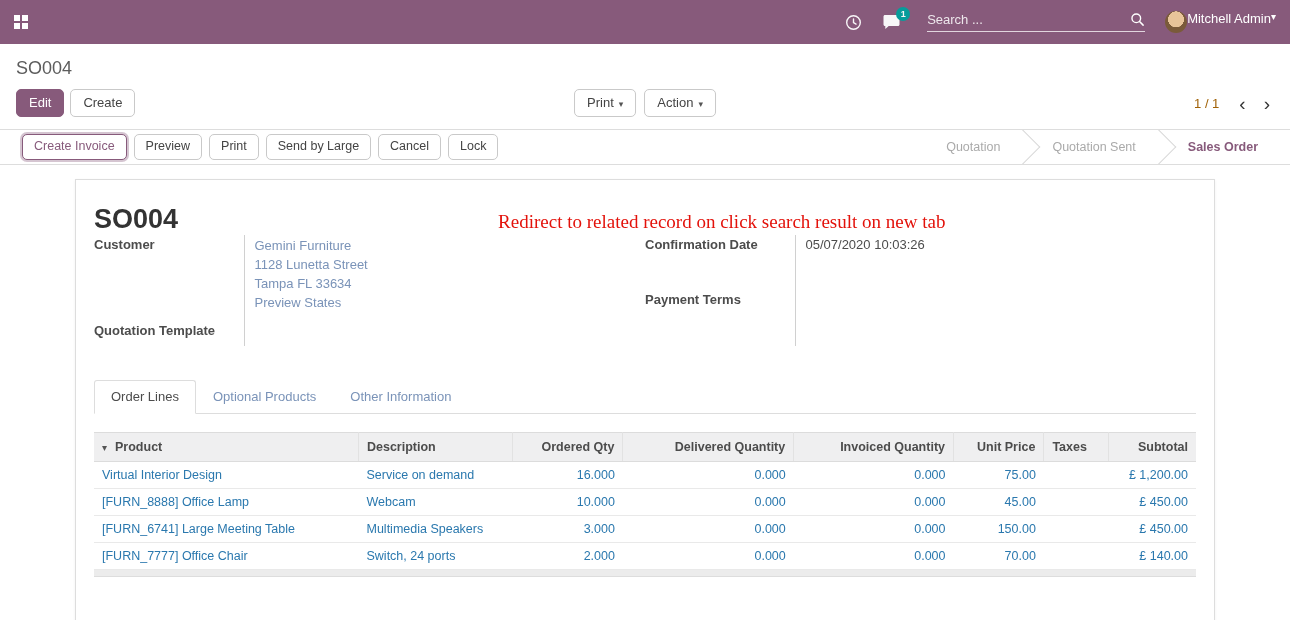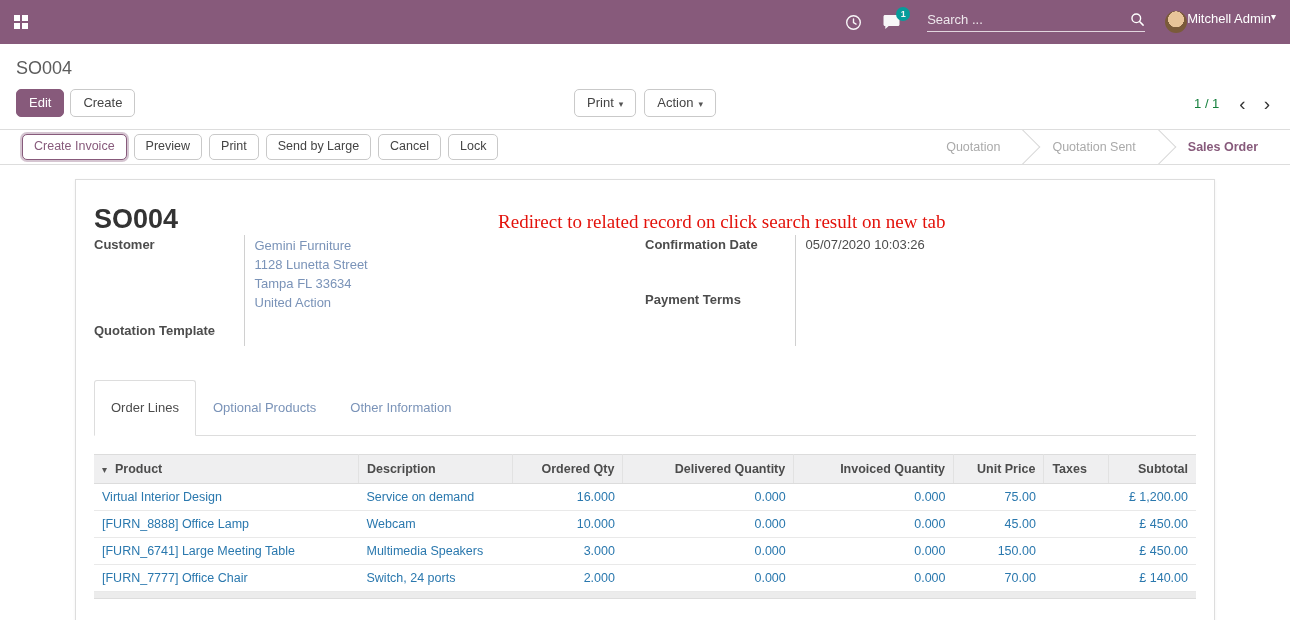--- a/index.html
+++ b/index.html
@@ -39,21 +39,21 @@
 
   
   .control-panel{position:relative;display:flex;align-items:center;padding:6px 16px 12px;}
   .btn{font-family:inherit;font-size:13px;padding:4px 12px;border-radius:5px;border:1px solid #c9c9c9;
     background:#fff;color:#444;cursor:pointer;line-height:1.4;}
   .btn-primary{background:var(--primary);border-color:var(--primary);color:#fff;}
   .cp-left{display:flex;gap:6px;}
   .cp-center{position:absolute;left:50%;transform:translateX(-50%);display:flex;gap:8px;}
   .btn .dd-caret{font-size:9px;margin-left:5px;color:#555;}
   .cp-right{margin-left:auto;display:flex;align-items:center;gap:10px;}
-  .pager-value{font-size:13px;color:#15803d;margin-right:6px;}
+  .pager-value{font-size:13px;color:#a16207;margin-right:6px;}
   .pager-btn{background:none;border:none;font-size:19px;color:#333;cursor:pointer;padding:0 4px;line-height:1;}
 
   
   .statusbar{display:flex;align-items:stretch;justify-content:space-between;height:36px;
     border-top:1px solid #ddd;border-bottom:1px solid #ddd;background:#fff;}
   .sb-buttons{display:flex;align-items:center;gap:7px;padding-left:22px;}
   .sb-buttons .btn{padding:3px 11px;font-size:12.5px;}
   .sb-highlight{border-color:var(--primary);color:var(--primary);
     box-shadow:0 0 0 2px rgba(135,90,123,.35);}
   .sb-states{display:flex;align-items:stretch;overflow:hidden;padding-right:6px;}
@@ -75,21 +75,21 @@
   .o-row{display:table-row;}
   .o-label{display:table-cell;width:150px;font-weight:bold;color:#4c4c4c;
     padding:2px 10px 8px 0;vertical-align:top;font-size:13px;}
   .o-value{display:table-cell;border-left:1px solid #d0d0d0;padding:2px 0 8px 10px;vertical-align:top;}
   .addr div{color:var(--link);line-height:1.45;}
   .o-value.empty{min-width:60px;}
   .plain-value{color:#4c4c4c;}
 
   
   .tabs{display:flex;margin-top:34px;border-bottom:1px solid #ddd;}
-  .tab{padding:19px 16px;color:var(--link);cursor:pointer;font-size:13px;border:1px solid transparent;}
+  .tab{padding:8px 16px;color:var(--link);cursor:pointer;font-size:13px;border:1px solid transparent;}
   .tab.active{background:#fff;color:#4c4c4c;border-color:#ddd;border-bottom-color:#fff;margin-bottom:-1px;
     border-top-left-radius:3px;border-top-right-radius:3px;}
 
   
   table.lines{width:100%;border-collapse:collapse;margin-top:18px;font-size:12.5px;}
   table.lines thead th{background:#efeff0;color:#4c4c4c;font-weight:bold;text-align:left;
     padding:7px 8px;border:1px solid #dcdcdc;border-left:none;border-right:1px solid #e2e2e2;}
   table.lines thead th:last-child{border-right:none;}
   table.lines td{padding:6px 8px;border-bottom:1px solid #e9e9e9;color:var(--table-link);}
   table.lines .num{text-align:right;}
@@ -188,21 +188,21 @@
 
   <div class="sheet-groups">
     <div class="o-group">
       <div class="o-row">
         <div class="o-label">Customer</div>
         <div class="o-value">
           <div class="addr">
             <div>Gemini Furniture</div>
             <div>1128 Lunetta Street</div>
             <div>Tampa FL 33634</div>
-            <div>United Action</div>
+            <div>Preview States</div>
           </div>
         </div>
       </div>
       <div class="o-row">
         <div class="o-label">Quotation Template</div>
         <div class="o-value empty"></div>
       </div>
     </div>
     <div class="o-group">
       <div class="o-row">

